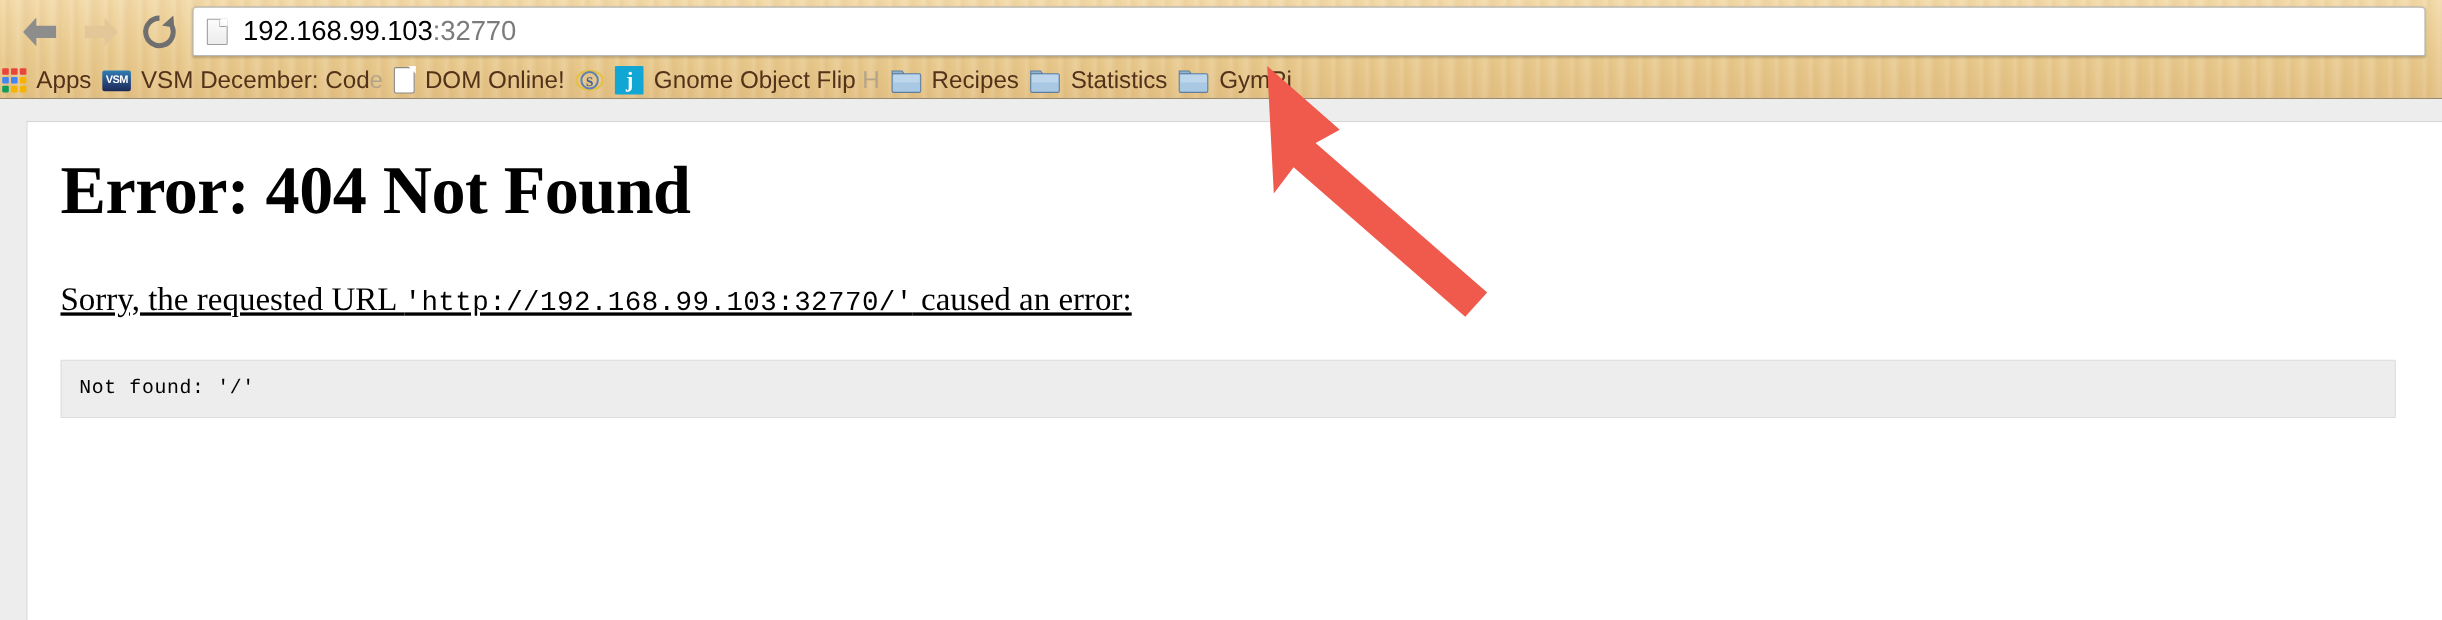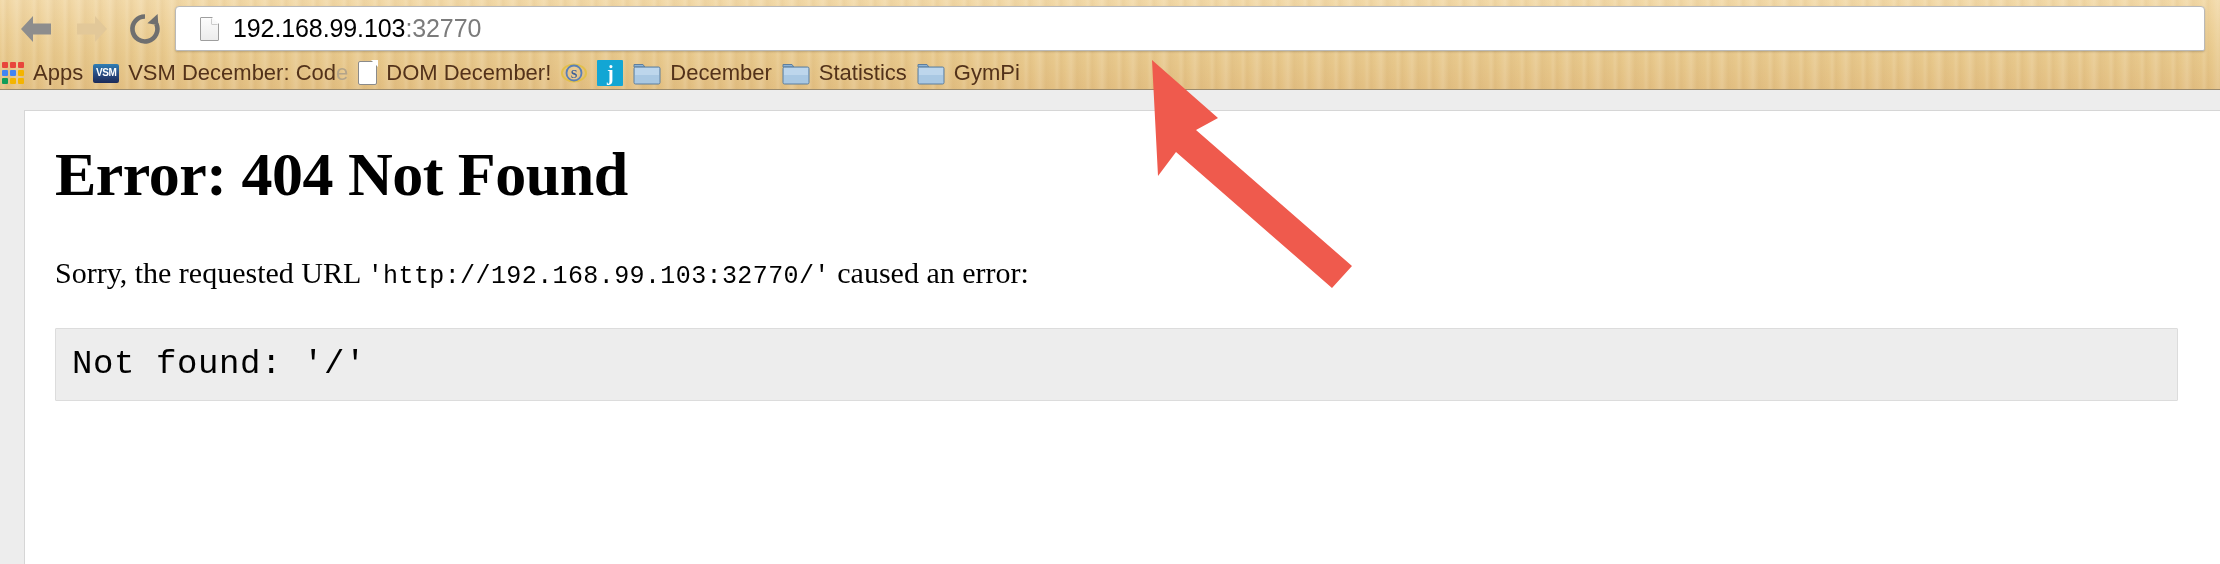--- a/index.html
+++ b/index.html
@@ -74,21 +74,21 @@
     top: 6px;
     width: 2030px;
     height: 45px;
     background: #ffffff;
     border: 1px solid #b9b9b9;
     border-radius: 4px 4px 2px 2px;
     box-shadow: 0 1px 2px rgba(0,0,0,0.18), inset 0 1px 0 #fff;
     box-sizing: border-box;
     display: flex;
     align-items: center;
-    padding-left: 24px;
+    padding-left: 12px;
   }
 
   .page-icon {
     position: relative;
     width: 19px;
     height: 24px;
     flex: 0 0 auto;
     background: linear-gradient(180deg, #fcfcfc 0%, #ececec 100%);
     border: 1px solid #9e9e9e;
     border-radius: 1px;
@@ -252,36 +252,37 @@
     color: #000;
     letter-spacing: -0.5px;
   }
 
   p.err-body {
     margin: 46px 0 0 0;
     font-family: "Liberation Serif", serif;
     font-size: 30px;
     line-height: 1.25;
     color: #000;
+    text-decoration: underline;
   }
   p.err-body code {
     font-family: "Liberation Mono", monospace;
     font-size: 25px;
     color: #000;
     letter-spacing: 0.4px;
   }
 
   pre.err-pre {
     margin: 36px 0 0 0;
     background: #ededed;
     border: 1px solid #dcdcdc;
     border-radius: 1px;
     padding: 14px 16px;
     font-family: "Liberation Mono", monospace;
-    font-size: 34px;
+    font-size: 18px;
     line-height: 1.25;
     color: #000;
     box-sizing: border-box;
     overflow: hidden;
     letter-spacing: 0.6px;
   }
 
   
   .annot-arrow {
     position: absolute;
@@ -345,46 +346,47 @@
       </div>
 
       <div class="bm">
         <span class="ico ico-vsm">VSM</span>
         <span class="bm-label"><span>VSM December: Cod</span><span class="tail">e</span></span>
       </div>
 
 
       <div class="bm">
         <span class="ico ico-doc"></span>
-        <span class="bm-label">DOM December!</span>
+        <span class="bm-label">DOM Online!</span>
       </div>
 
       <div class="bm">
         <span class="ico ico-s">
           <svg width="26" height="26" viewBox="0 0 26 26" aria-hidden="true">
             <ellipse cx="13" cy="13" rx="12" ry="8.5" fill="none" stroke="#e3c04a" stroke-width="2"></ellipse>
             <circle cx="13" cy="13" r="7.5" fill="none" stroke="#5a7fb5" stroke-width="1.8"></circle>
             <text x="13" y="18" font-family="Liberation Serif, serif" font-size="12" font-weight="bold" fill="#3c5f96" text-anchor="middle">S</text>
           </svg>
         </span>
       </div>
 
       <div class="bm">
         <span class="ico ico-gnome">j</span>
+        <span class="bm-label"><span>Gnome Object Flip</span><span class="tail"> H</span></span>
       </div>
 
       <div class="bm">
         <span class="ico ico-folder">
           <svg width="28" height="23" viewBox="0 0 28 23" aria-hidden="true">
             <path d="M1 5 L1 2.5 L10 2.5 L11.8 5 Z" fill="#8fb4d6" stroke="#5d7e9e" stroke-width="1"></path>
             <rect x="1" y="5" width="26" height="17" rx="1.5" fill="#a9c8e3" stroke="#5d7e9e" stroke-width="1"></rect>
             <rect x="2" y="6" width="24" height="7" fill="#c2d9ee" opacity="0.8"></rect>
           </svg>
         </span>
-        <span class="bm-label">December</span>
+        <span class="bm-label">Recipes</span>
       </div>
 
 
       <div class="bm">
         <span class="ico ico-folder">
           <svg width="28" height="23" viewBox="0 0 28 23" aria-hidden="true">
             <path d="M1 5 L1 2.5 L10 2.5 L11.8 5 Z" fill="#8fb4d6" stroke="#5d7e9e" stroke-width="1"></path>
             <rect x="1" y="5" width="26" height="17" rx="1.5" fill="#a9c8e3" stroke="#5d7e9e" stroke-width="1"></rect>
             <rect x="2" y="6" width="24" height="7" fill="#c2d9ee" opacity="0.8"></rect>
           </svg>

